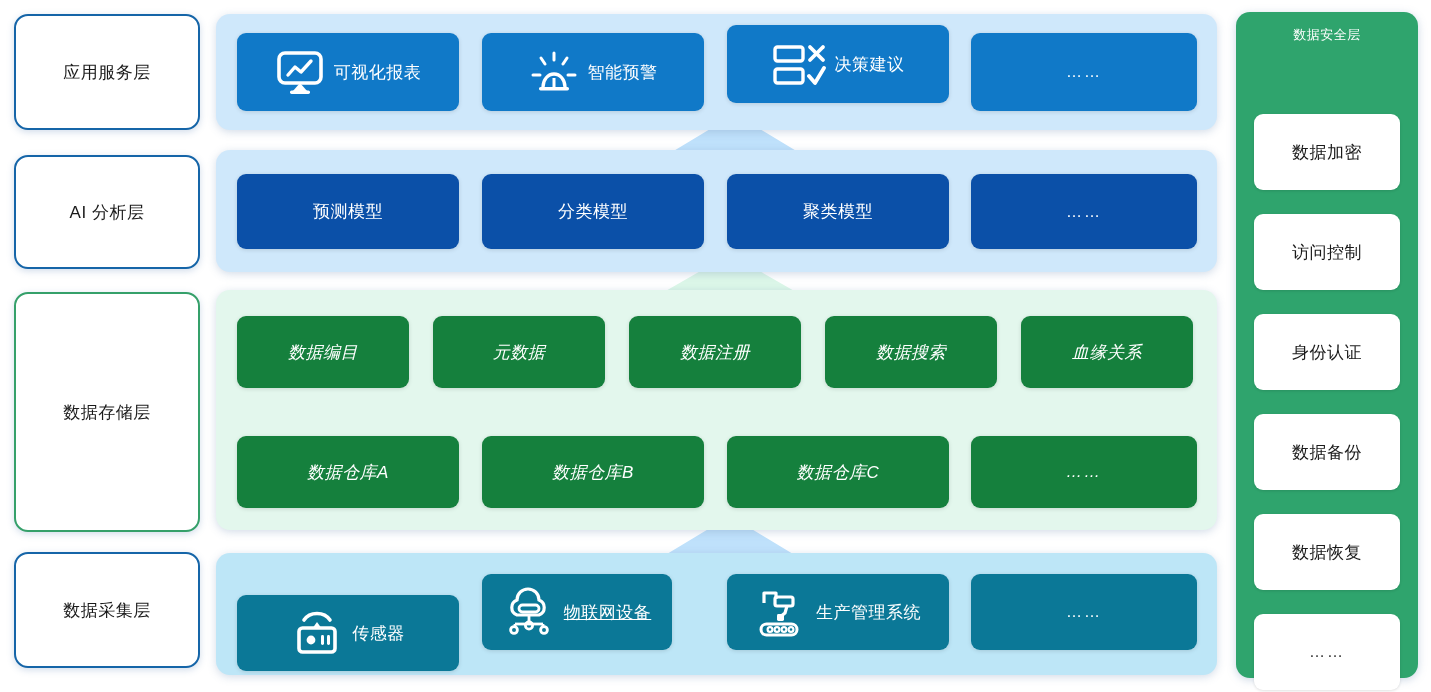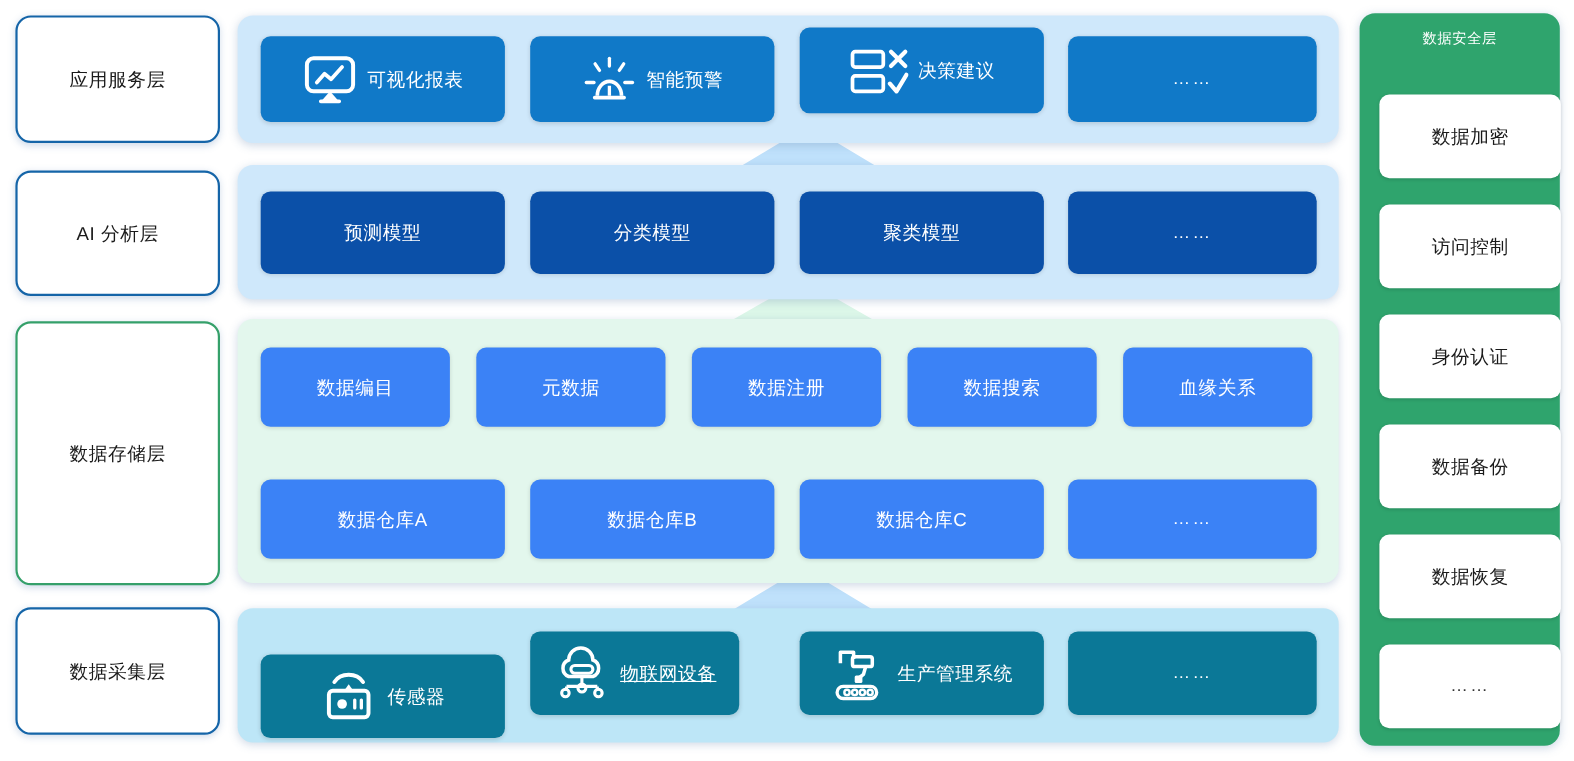--- a/index.html
+++ b/index.html
@@ -44,21 +44,21 @@
     position: absolute;
     border-radius: 9px;
     display: flex; align-items: center; justify-content: center;
     color: #ffffff;
     font-size: 17px;
     letter-spacing: 0.5px;
     box-shadow: 0 1px 4px rgba(0,0,0,0.13);
   }
   .chip.app     { background: #1079c8; }
   .chip.ai      { background: #0b50a8; }
-  .chip.storage { background: #3b82f6; }
+  .chip.storage { background: #15803d; font-style: italic; }
   .chip.collect { background: #0b7897; }
   .chip .chip-ico { display: flex; align-items: center; justify-content: center; margin-right: 9px; flex: 0 0 auto; }
   .chip .chip-txt { white-space: nowrap; }
   .chip.ellipsis .chip-txt { letter-spacing: 2px; font-size: 16px; }
 
   
   .arrow { position: absolute; }
 
   
   #sec-panel {
@@ -67,25 +67,26 @@
     width: 182px; height: 666px;
     background: #2fa46d;
     border-radius: 14px;
     box-shadow: 0 2px 9px rgba(110,140,180,0.35);
   }
   #sec-title {
     position: absolute; left: 0; top: 14px; width: 100%;
     text-align: center; color: #ffffff; font-size: 13px; letter-spacing: 0.5px;
   }
   .sec-item {
-    position: absolute; left: 18px; width: 165px; height: 76px;
+    position: absolute; left: 18px; width: 146px; height: 76px;
     background: #ffffff; border-radius: 9px;
     display: flex; align-items: center; justify-content: center;
     font-size: 17px; color: #1a1a1a; letter-spacing: 0.5px;
     box-shadow: 0 1px 3px rgba(0,0,0,0.12);
+    margin-top: 28px;
   }
   .sec-item.ellipsis { letter-spacing: 2px; font-size: 16px; color:#333; }
 </style>
 </head>
 <body>
 
 <div id="stage">
 
   <svg class="arrow" style="left:660px; top:112px; width:150px; height:50px;">
     <polygon points="75,2 148,46 106,46 106,50 44,50 44,46 2,46" fill="#bfe1fb"></polygon>

